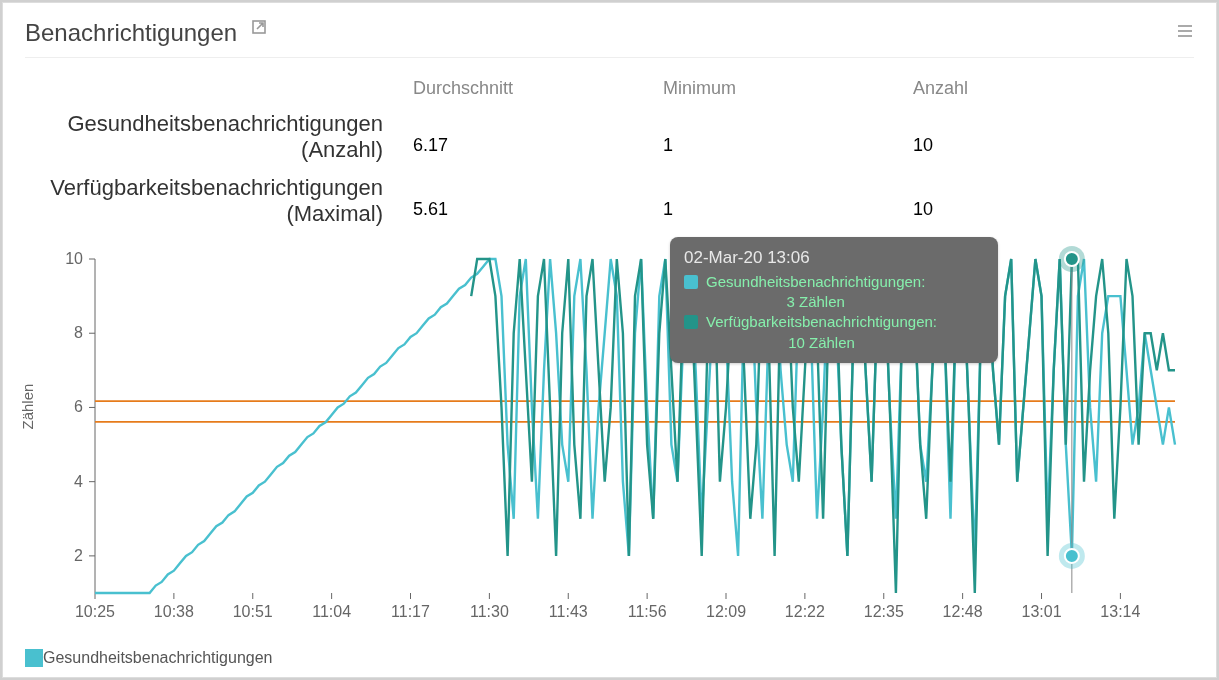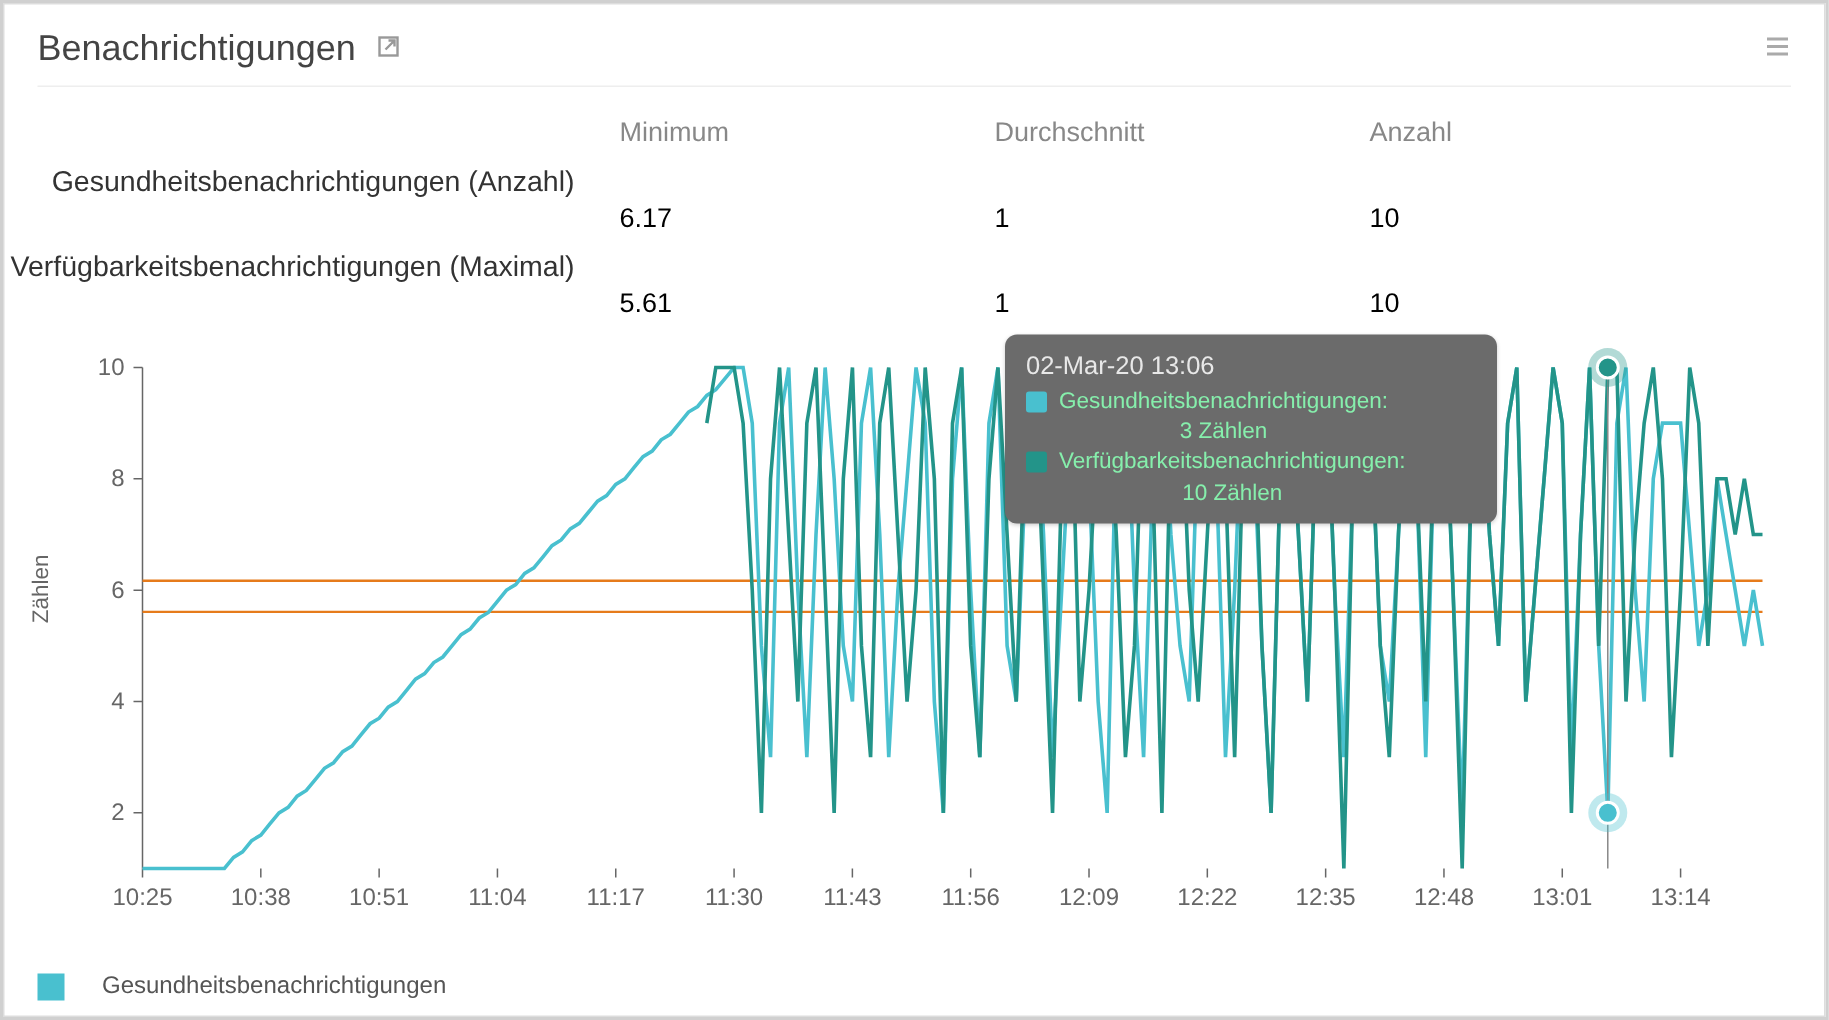--- a/index.html
+++ b/index.html
@@ -17,40 +17,40 @@
     box-sizing: border-box;
     position: relative;
     border: 1px solid #ddd;
   }
   .header {
     display: flex;
     align-items: center;
     justify-content: space-between;
     padding: 16px 22px 10px 22px;
   }
-  .title-wrap { display:flex; align-items:center; gap:14px; }
+  .title-wrap { display:flex; gap:14px; }
   .title {
     font-size: 24px;
     font-weight: 400;
     color: #444;
   }
   .pop-icon svg { width:16px; height:16px; stroke:#999; fill:none; stroke-width:1.6; }
   .hamburger svg { width:18px; height:18px; stroke:#aaa; fill:none; stroke-width:2; }
   .hamburger { cursor:pointer; }
   .divider { height:1px; background:#eee; margin:0 22px; }
 
   
   .stats {
     display: grid;
     grid-template-columns: 400px 250px 250px 250px;
     padding: 14px 0 4px 0;
     font-size: 18px;
   }
   .stats .hd { color:#888; font-weight:400; padding:6px 10px; text-align:left;}
-  .stats .rowlabel { text-align:right; padding:6px 20px 6px 0; color:#333; font-size:19px;}
+  .stats .rowlabel { text-align:right; padding:6px 20px 6px 0; color:#333; font-size:22px;}
   .stats .val { color:#000000; padding:6px 10px;margin-top:24px; }
 
   
   .chart-wrap {
     position: relative;
     margin: 6px 22px 0 22px;
     height: 390px;
   }
   .ylabel {
     position:absolute;
@@ -93,21 +93,21 @@
   .tooltip .tt-text { color:#86efac;text-align:center; }
 
   
   .legend {
     position:absolute;
     left:22px; bottom:10px;
     display:flex; gap:28px;
     font-size:16px; color:#555;
     align-items:center;
   }
-  .legend .item { display:flex; align-items:center; gap:25px; }
+  .legend .item { display:flex; align-items:center; gap:0; }
   .legend .box { width:18px; height:18px; }
   .legend .box.a { background:#49c0cf; }
   .legend .box.b { background:#239489; }
 </style>
 </head>
 <body>
 
 <div class="card">
 
   <div class="header">
@@ -124,22 +124,22 @@
       <svg viewBox="0 0 18 18">
           <path d="M2 4 H16 M2 9 H16 M2 14 H16"></path>
         </svg>
     </span>
   </div>
 
   <div class="divider"></div>
 
   <div class="stats">
     <div></div>
+    <div class="hd">Durchschnitt</div>
     <div class="hd">Minimum</div>
-    <div class="hd">Durchschnitt</div>
     <div class="hd">Anzahl</div>
 
     <div class="rowlabel">Gesundheitsbenachrichtigungen (Anzahl)</div>
     <div class="val">6.17</div>
     <div class="val">1</div>
     <div class="val">10</div>
 
     <div class="rowlabel">Verfügbarkeitsbenachrichtigungen (Maximal)</div>
     <div class="val">5.61</div>
     <div class="val">1</div>

